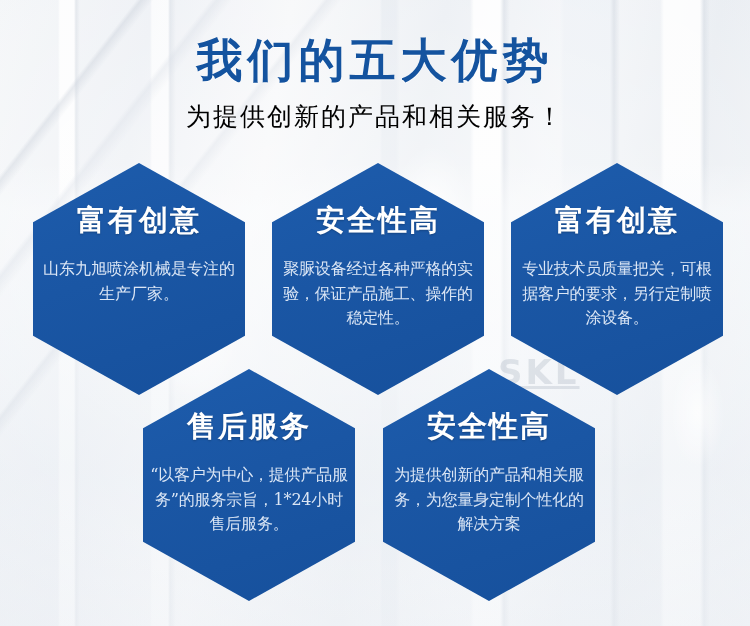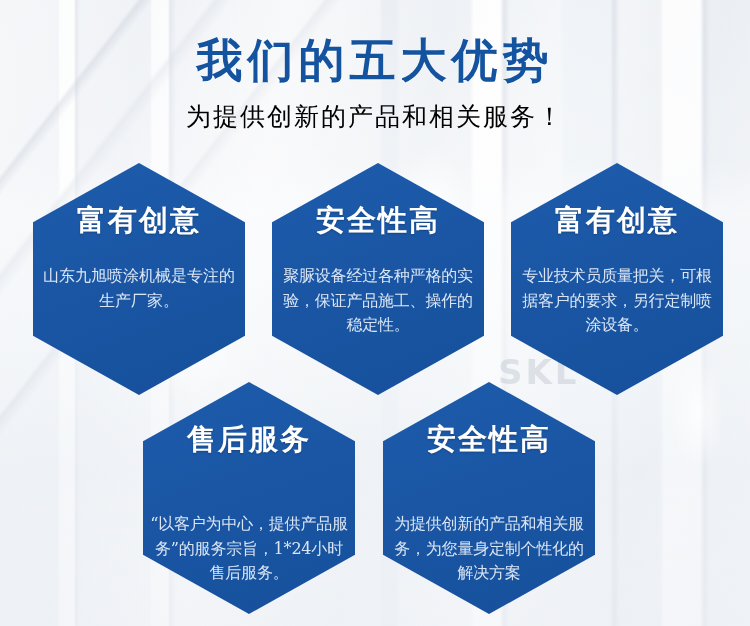--- a/index.html
+++ b/index.html
@@ -85,20 +85,21 @@
   }
   .bg-watermark {
     position: absolute;
     left: 498px;
     top: 352px;
     font-size: 34px;
     font-weight: bold;
     letter-spacing: 3px;
     color: rgba(150,162,178,.26);
     font-family: "DejaVu Sans", "Liberation Sans", sans-serif;
+    text-decoration: underline;
   }
 
   
   .header {
     position: absolute;
     left: 0;
     top: 0;
     width: 750px;
     text-align: center;
   }
@@ -131,40 +132,40 @@
     background: linear-gradient(160deg, #1d5cac 0%, #1a56a4 45%, #16509c 100%);
     clip-path: polygon(50% 0%, 100% 25.5%, 100% 74.5%, 50% 100%, 0% 74.5%, 0% 25.5%);
     -webkit-clip-path: polygon(50% 0%, 100% 25.5%, 100% 74.5%, 50% 100%, 0% 74.5%, 0% 25.5%);
     box-sizing: border-box;
     display: flex;
     flex-direction: column;
     align-items: center;
     justify-content: flex-start;
   }
   .hex-r1 { top: 163px; }
-  .hex-r2 { top: 382px; gap: 29px; }
+  .hex-r2 { top: 369px; }
   .hex-1 { left: 33px; }
   .hex-2 { left: 272px; }
   .hex-3 { left: 511px; }
   .hex-4 { left: 143px; }
   .hex-5 { left: 383px; }
 
   .hex-title {
     margin: 0;
     padding-top: 42px;
     font-size: 29px;
     line-height: 1.1;
     font-weight: bold;
     letter-spacing: 2px;
     color: #ffffff;
     text-shadow: 0 1px 2px rgba(0,0,0,.22);
     font-family: "DejaVu Sans", "Liberation Sans", sans-serif;
   }
   .hex-body {
-    margin: 15px;
+    margin: 8px;
     padding: 12px 4px 0 4px;
     width: 208px;
     box-sizing: border-box;
     font-size: 16px;
     line-height: 1.55;
     letter-spacing: 0px;
     text-align: center;
     color: #dbe6f5;
     font-family: "DejaVu Serif", "Liberation Serif", serif;
   }

